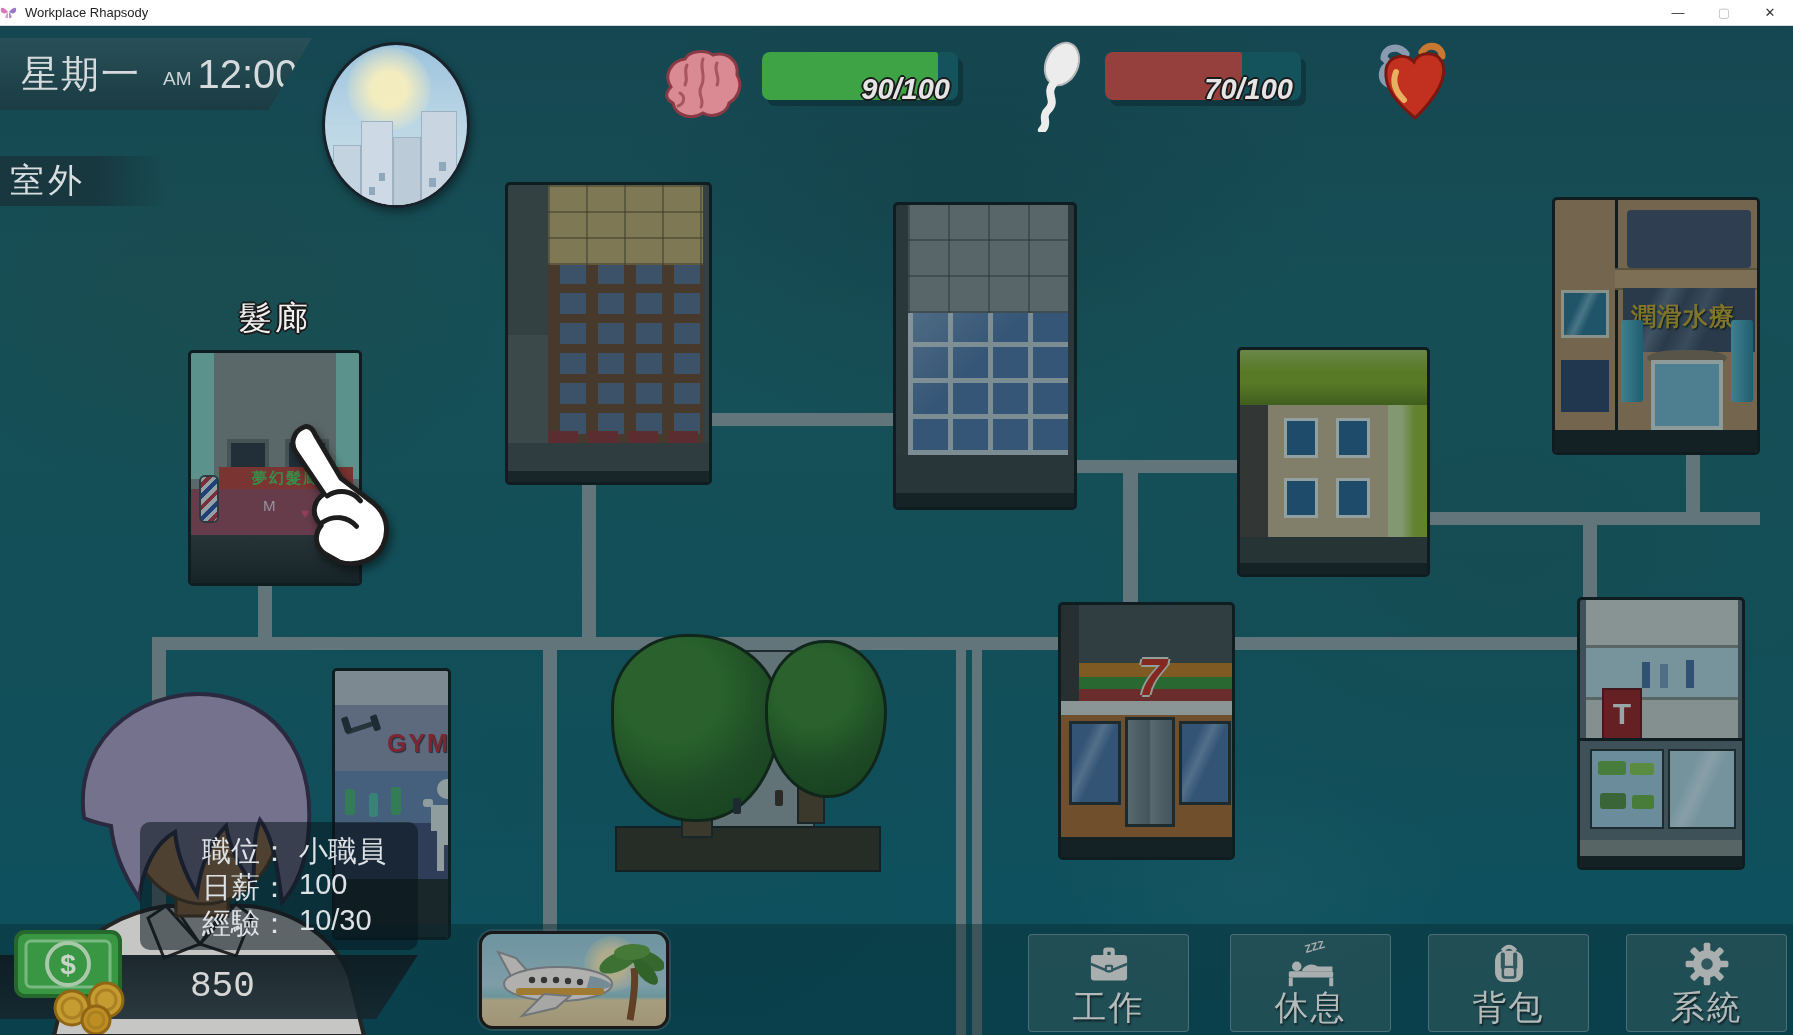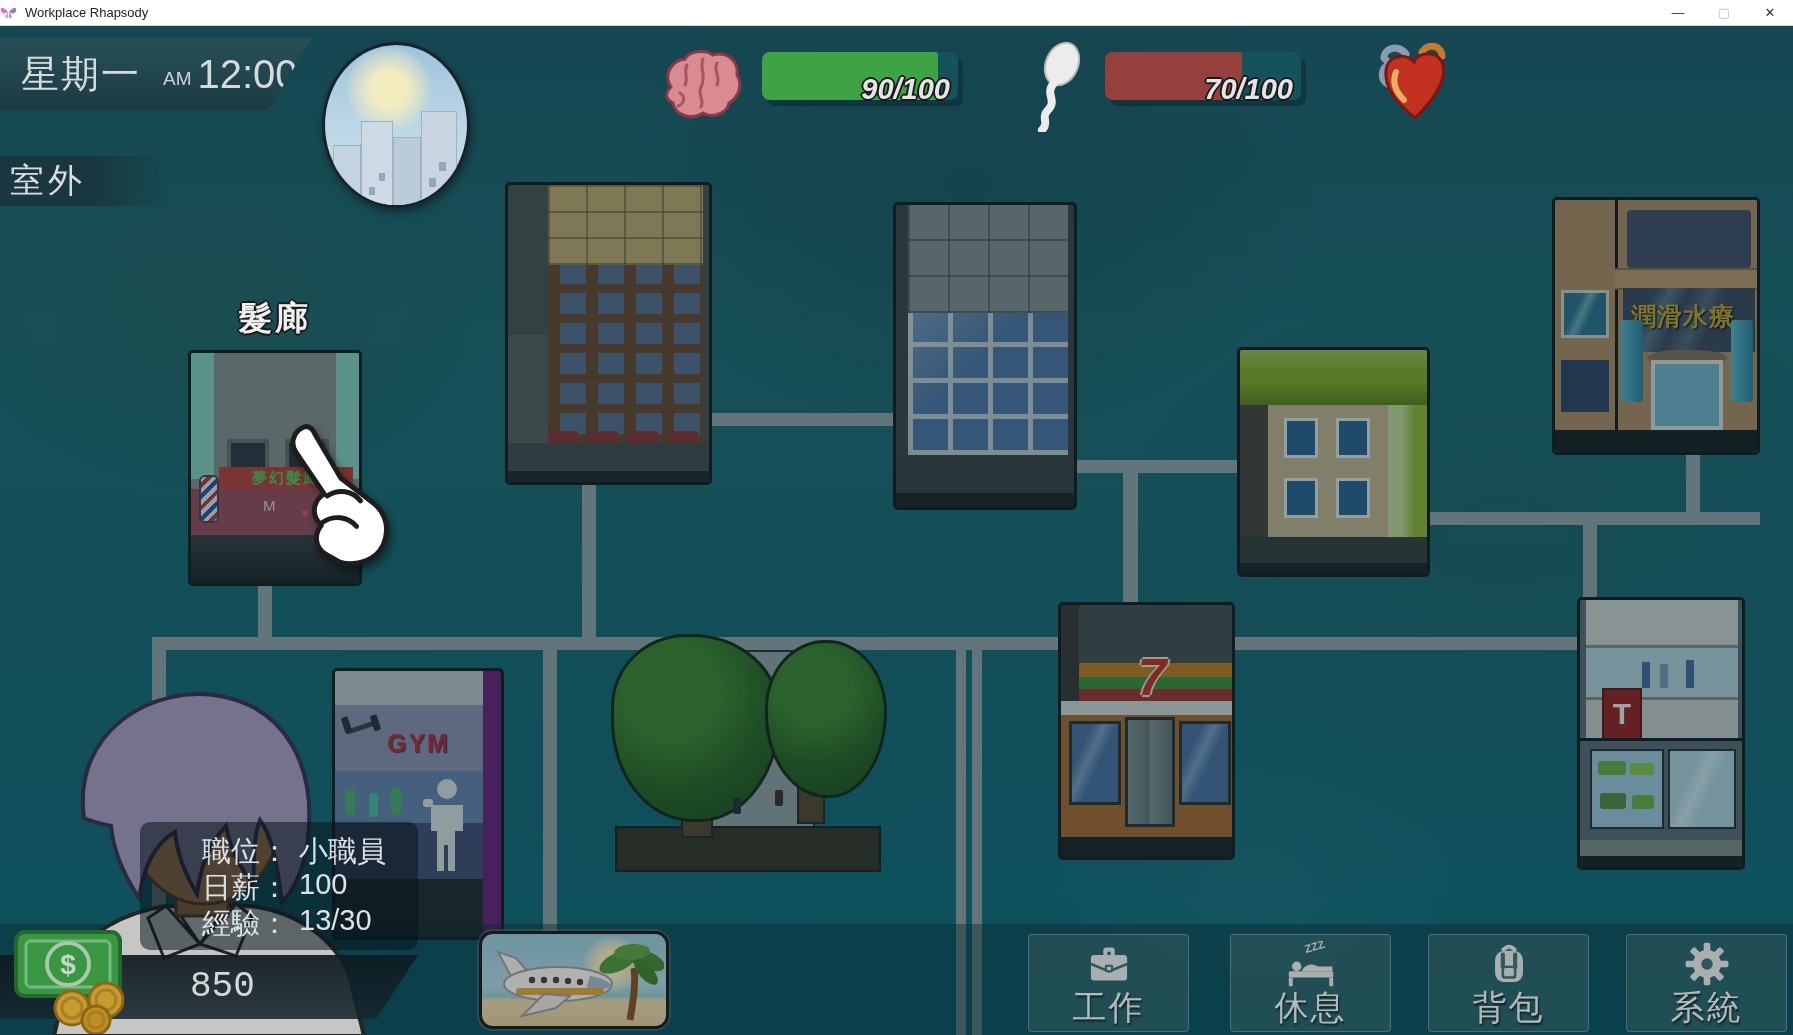--- a/index.html
+++ b/index.html
@@ -24,21 +24,21 @@
       radial-gradient(300px 200px at 70% 85%, rgba(150,200,190,.08), transparent 70%),
       linear-gradient(180deg,#1e5a64 0%,#20666c 30%,#19666f 62%,#0f6a7a 100%);}
   .dim-overlay{left:0;top:25px;width:1793px;height:1010px;background:rgba(7,42,52,.38);z-index:3;pointer-events:none;}
   .bottom-band{left:0;top:924px;width:1793px;height:111px;background:rgba(8,40,48,.42);z-index:4;}
   
   .road{background:#9aa4a5;z-index:1;}
   
   .bld{z-index:2;border:3px solid #141414;border-radius:5px;box-sizing:border-box;overflow:hidden;}
   .bld-label{z-index:7;color:#f0f0f0;font-size:33px;text-align:center;letter-spacing:3px;}
   .outlined{text-shadow:-2px 0 0 #1a1a1a,2px 0 0 #1a1a1a,0 -2px 0 #1a1a1a,0 2px 0 #1a1a1a,
-    -1px -1px 0 #1a1a1a,1px 1px 0 #1a1a1a,-1px 1px 0 #1a1a1a,1px -1px 0 #1a1a1a;font-weight:bold;}
+    -1px -1px 0 #1a1a1a,1px 1px 0 #1a1a1a,-1px 1px 0 #1a1a1a,1px -1px 0 #1a1a1a;}
   .inner{position:absolute;}
   
   .hud{z-index:8;}
   .day-banner{left:0;top:38px;width:312px;height:72px;
     background:linear-gradient(180deg,rgba(42,80,88,.92),rgba(27,58,66,.9));
     clip-path:polygon(0 0,100% 0,86% 100%,0 100%);display:flex;align-items:center;}
   .day-text{font-size:38px;color:#d5dadc;margin-left:21px;letter-spacing:2px;}
   .meridiem{font-size:19px;color:#cdd4d6;margin-left:22px;margin-top:10px;}
   .time-text{font-size:40px;color:#d5dadc;margin-left:6px;}
   .loc-banner{left:0;top:156px;width:168px;height:50px;display:flex;align-items:center;
@@ -182,21 +182,21 @@
     <div class="inner" style="left:176px;top:120px;width:22px;height:82px;background:linear-gradient(90deg,#61b6c8,#2f7f96);border-radius:3px;"></div>
     <div class="inner" style="left:92px;top:150px;width:80px;height:16px;background:#8a7055;border-radius:50%/60%;"></div>
     <div class="inner" style="left:96px;top:160px;width:72px;height:70px;background:#7ab3c8;border:4px solid #e0e0da;box-sizing:border-box;"></div>
     <div class="inner" style="left:0;top:62px;width:60px;height:168px;background:#b58a5e;"></div>
     <div class="inner" style="left:6px;top:90px;width:48px;height:48px;background:#2f6f8a;border:3px solid #d8d0c0;box-sizing:border-box;
       background-image:linear-gradient(115deg,transparent 30%,rgba(180,220,230,.5) 45%,transparent 60%);"></div>
     <div class="inner" style="left:6px;top:160px;width:48px;height:52px;background:#2f3f5f;"></div>
     <div class="inner" style="left:0;top:230px;width:208px;height:28px;background:#1b1b1b;"></div>
   </div>
 
-  <div class="abs bld" style="left:332px;top:668px;width:172px;height:272px;background:#701a75;">
+  <div class="abs bld" style="left:332px;top:668px;width:119px;height:272px;background:#f9a8d4;">
     <div class="inner" style="left:0;top:0;width:148px;height:34px;background:#c4c4ca;"></div>
     <div class="inner" style="left:0;top:34px;width:148px;height:66px;background:#9191aa;">
       <svg width="40" height="30" style="position:absolute;left:6px;top:8px;">
         <rect x="4" y="12" width="32" height="5" rx="2" fill="#3a3a42" transform="rotate(-18 20 14)"></rect>
         <rect x="2" y="4" width="7" height="16" rx="2" fill="#2c2c34" transform="rotate(-18 5 12)"></rect>
         <rect x="31" y="2" width="7" height="16" rx="2" fill="#2c2c34" transform="rotate(-18 34 10)"></rect>
       </svg>
       <span style="position:absolute;left:52px;top:24px;font-size:25px;font-weight:bold;color:#c42434;letter-spacing:2px;text-shadow:1px 1px 1px #30303a;">GYM</span>
     </div>
     <div class="inner" style="left:0;top:100px;width:148px;height:108px;background:linear-gradient(180deg,#6b82a8 0 48%,#4a4a6e 48%);">
@@ -346,21 +346,21 @@
     <div class="info-row">
       <span>職位：</span>
         <span class="v">小職員</span>
     </div>
     <div class="info-row">
       <span>日薪：</span>
         <span class="v">100</span>
     </div>
     <div class="info-row">
       <span>經驗：</span>
-        <span class="v">13/30</span>
+        <span class="v">10/30</span>
     </div>
   </div>
 
   <div class="abs money-banner">
     <div class="money-text">850</div>
   </div>
   <svg class="abs moneyicon" viewBox="0 0 130 110">
     <rect x="6" y="8" width="104" height="64" rx="9" fill="#43b04f" stroke="#2a7a33" stroke-width="4"></rect>
     <rect x="16" y="17" width="84" height="46" rx="5" fill="none" stroke="#8ed898" stroke-width="3"></rect>
     <circle cx="58" cy="40" r="21" fill="#43b04f" stroke="#c8ecc8" stroke-width="4"></circle>

